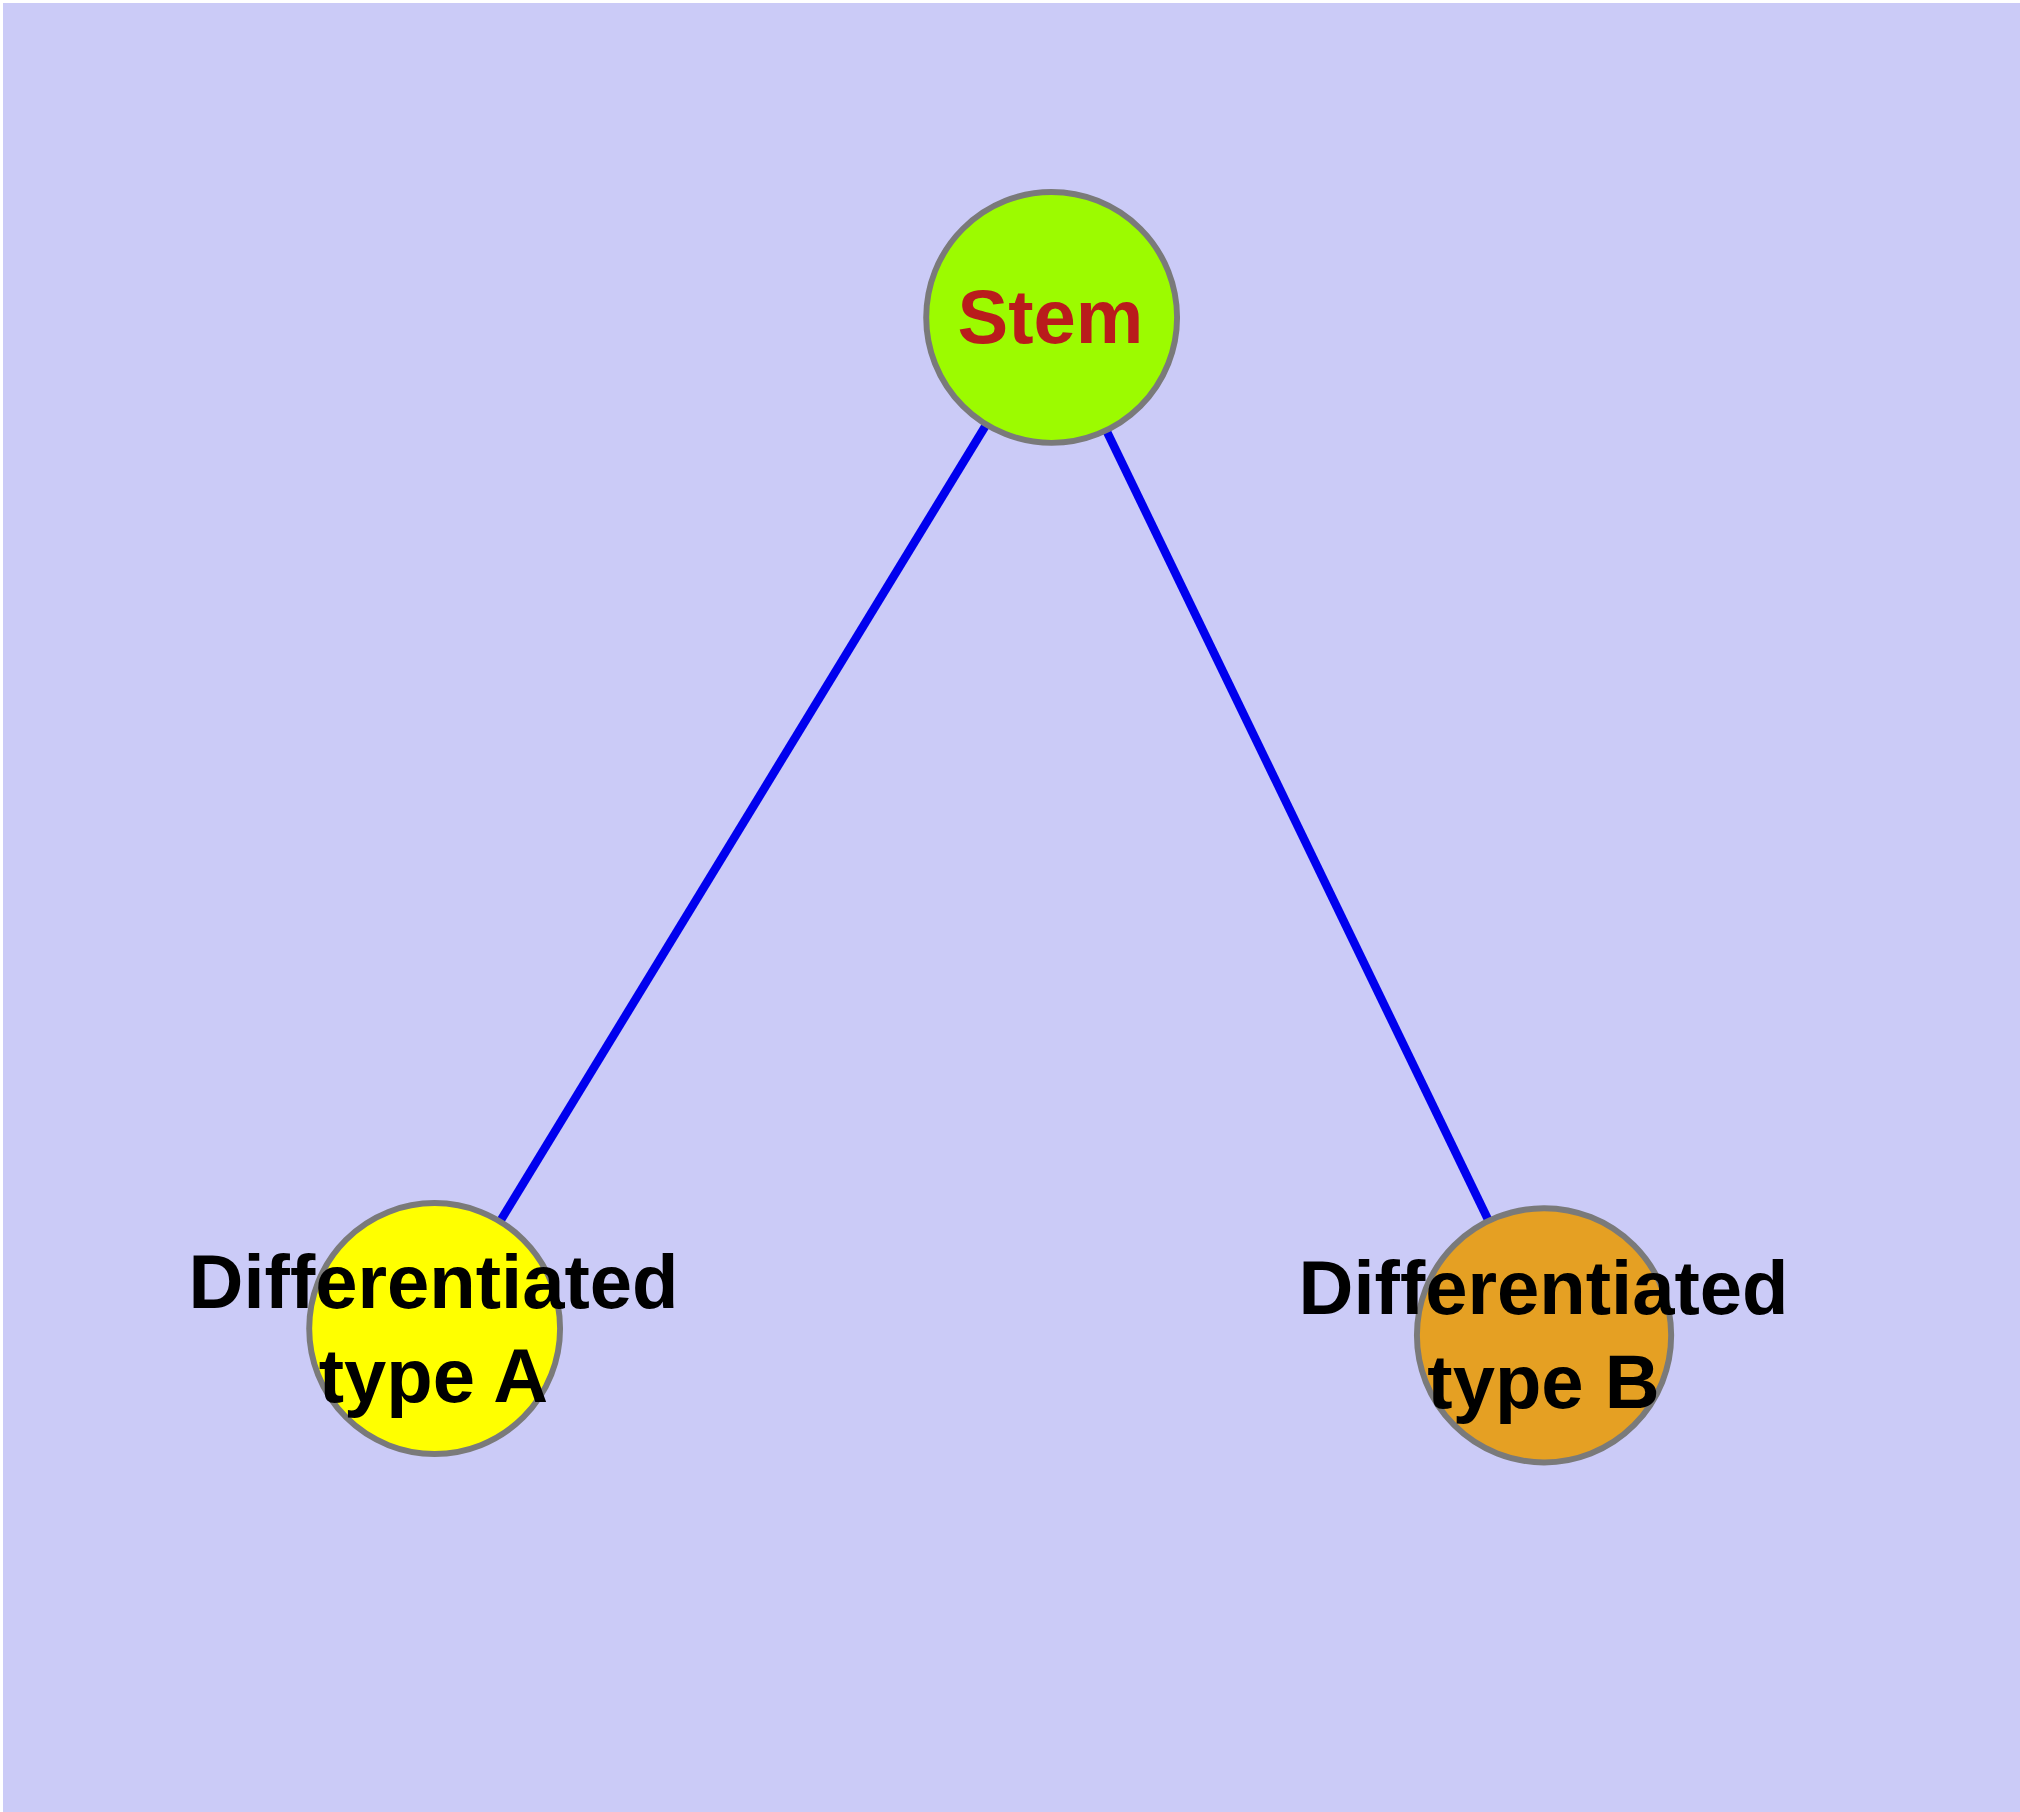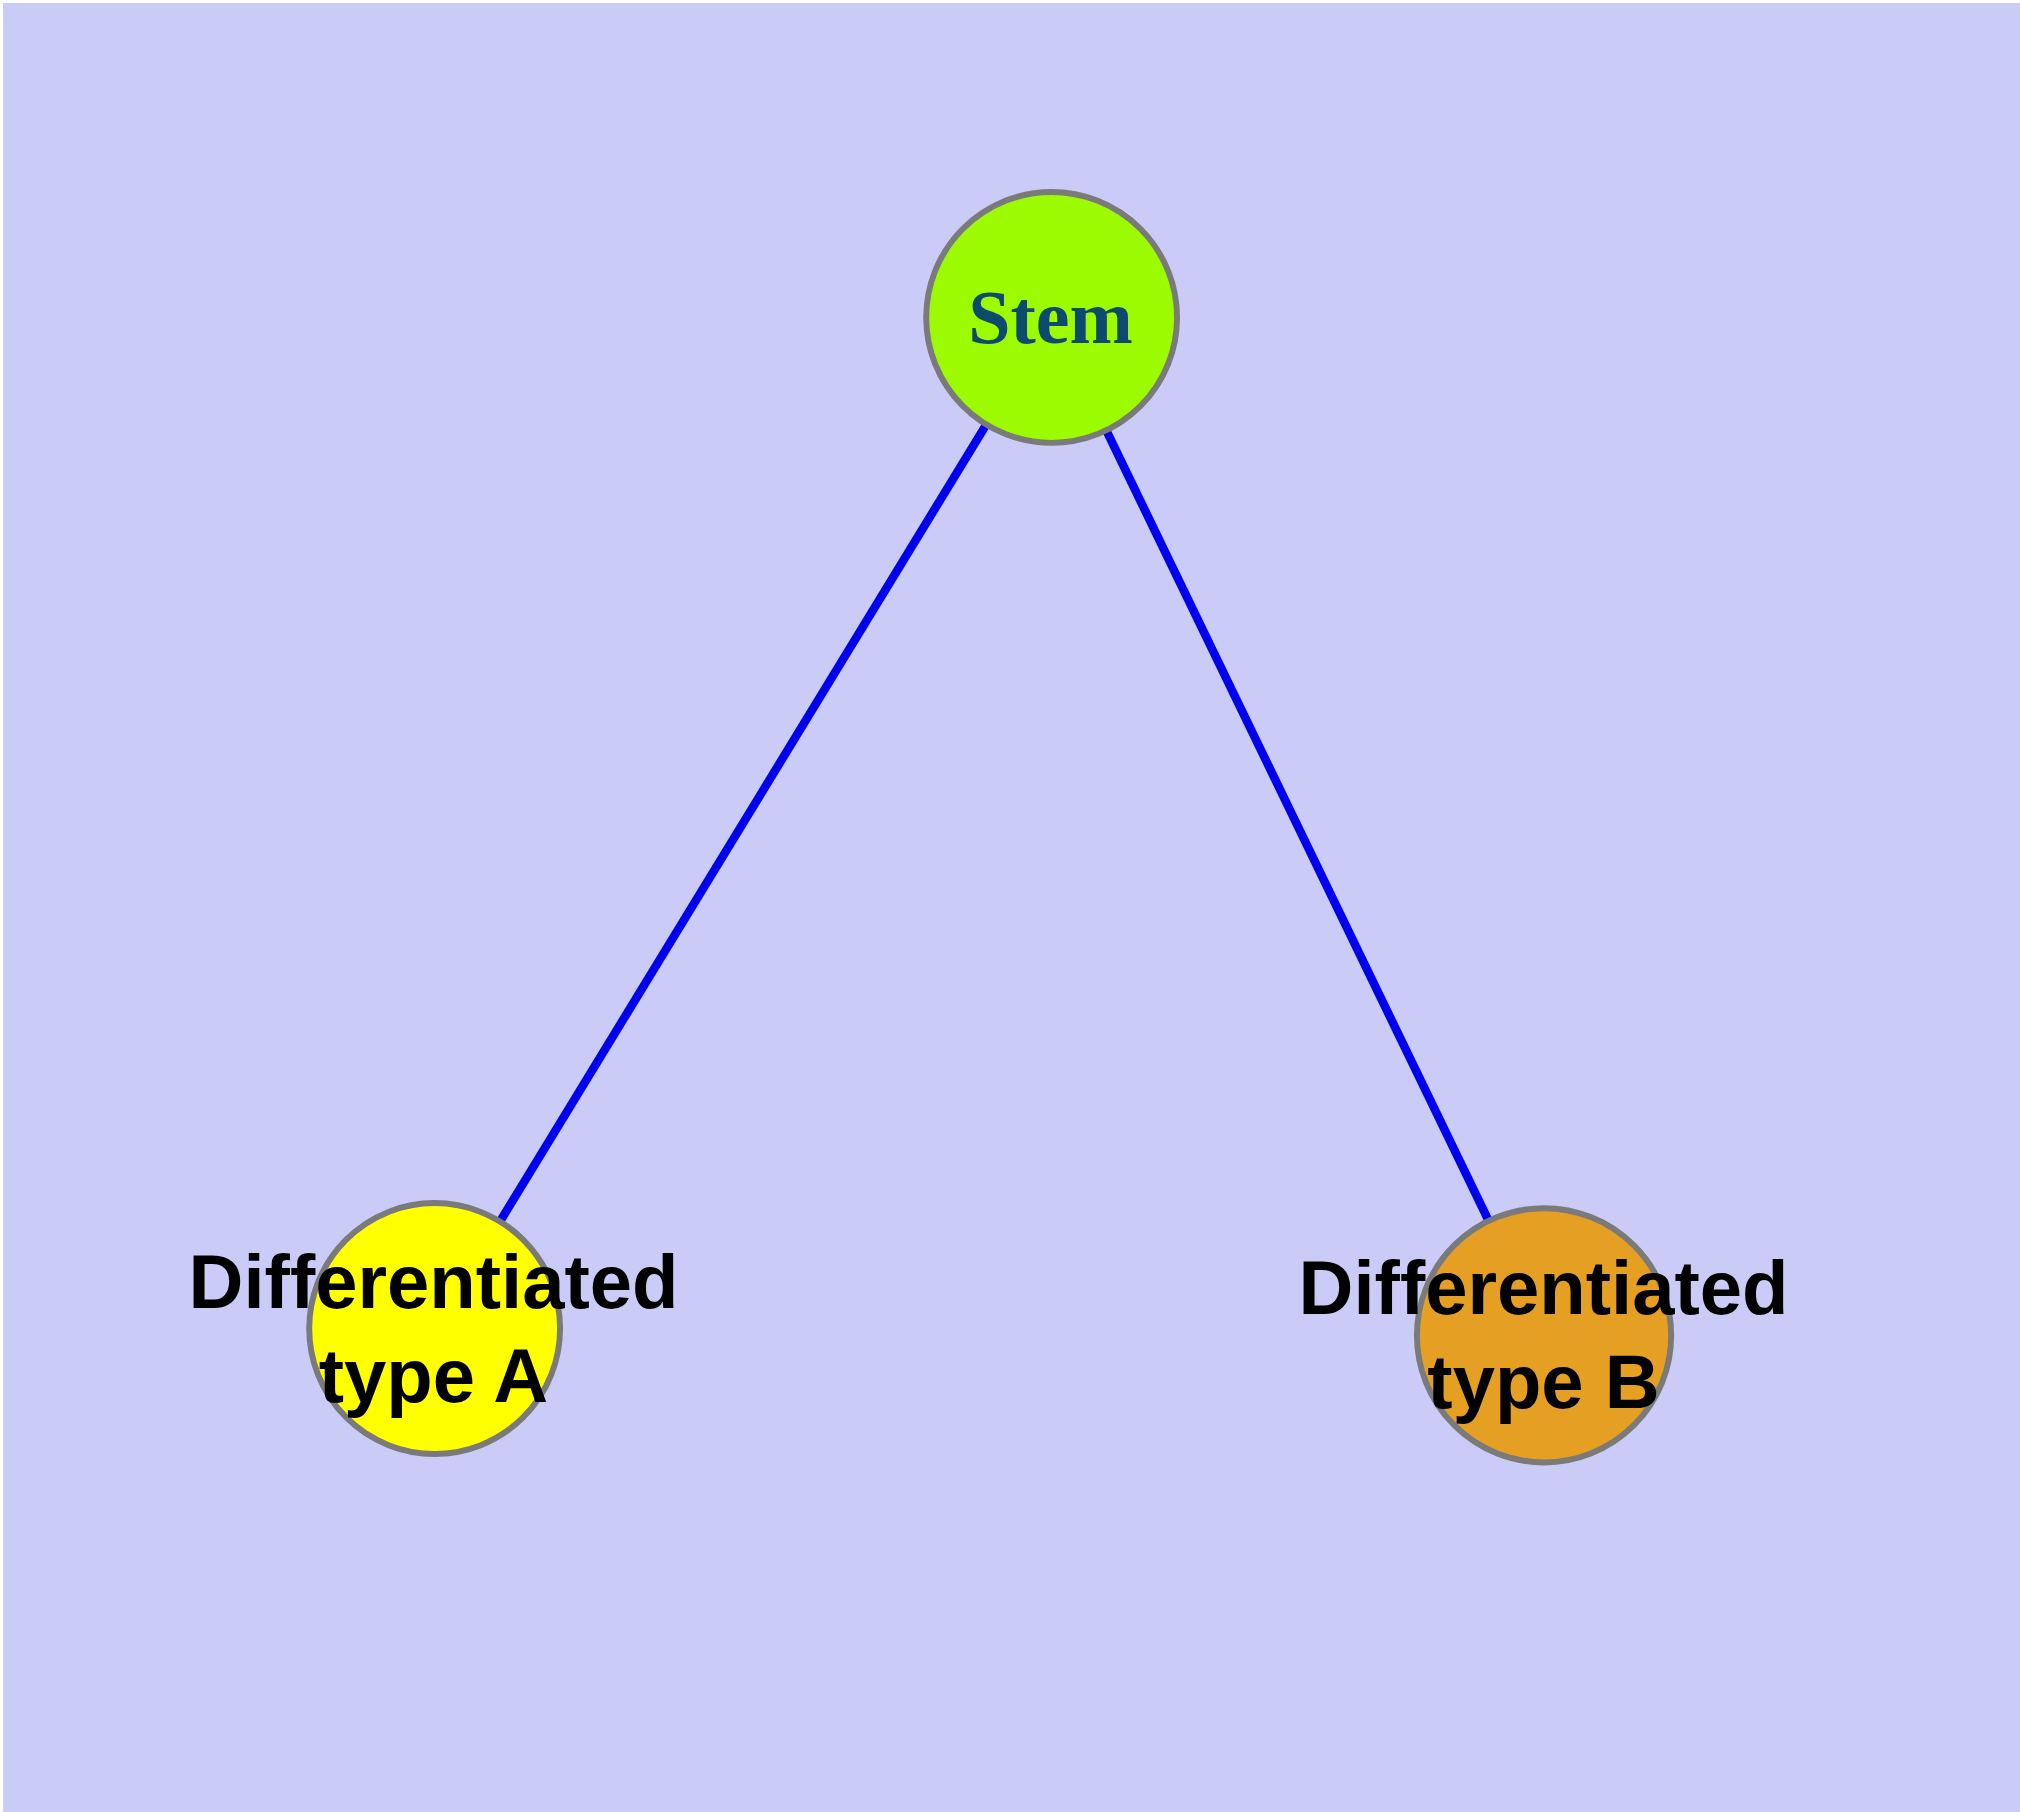--- a/index.html
+++ b/index.html
@@ -45,21 +45,21 @@
 
 <div class="canvas" style="background: rgb(203, 203, 247);">
   <svg class="graph-svg" viewBox="0 0 2384 2138" xmlns="http://www.w3.org/2000/svg">
       <line x1="1237" y1="371" x2="509" y2="1564" stroke="#0000EE" stroke-width="10"></line>
       <line x1="1237" y1="371" x2="1818" y2="1572" stroke="#0000EE" stroke-width="10"></line>
       <circle cx="1237" cy="371" r="148" fill="#9CFB00" stroke="#7A7A7A" stroke-width="7"></circle>
       <circle cx="509" cy="1564" r="148" fill="#FFFF00" stroke="#7A7A7A" stroke-width="7"></circle>
       <circle cx="1818" cy="1572" r="150" fill="#E5A023" stroke="#7A7A7A" stroke-width="7"></circle>
     </svg>
 
-  <div class="node-label" style="left: 1048px; top: 314px; color: #0c4a6e; font-family: Liberation Serif, serif;">Stem</div>
+  <div class="node-label" style="left: 1048px; top: 314px; color: #b91c1c;">Stem</div>
 
   <div class="node-label" style="left: 431px; top: 1326px; color: rgb(0, 0, 0);">Differentiated
 type A</div>
 
   <div class="node-label" style="left: 1541px; top: 1332px; color: rgb(0, 0, 0);">Differentiated
 type B</div>
 </div>
 
 
 </body></html>

